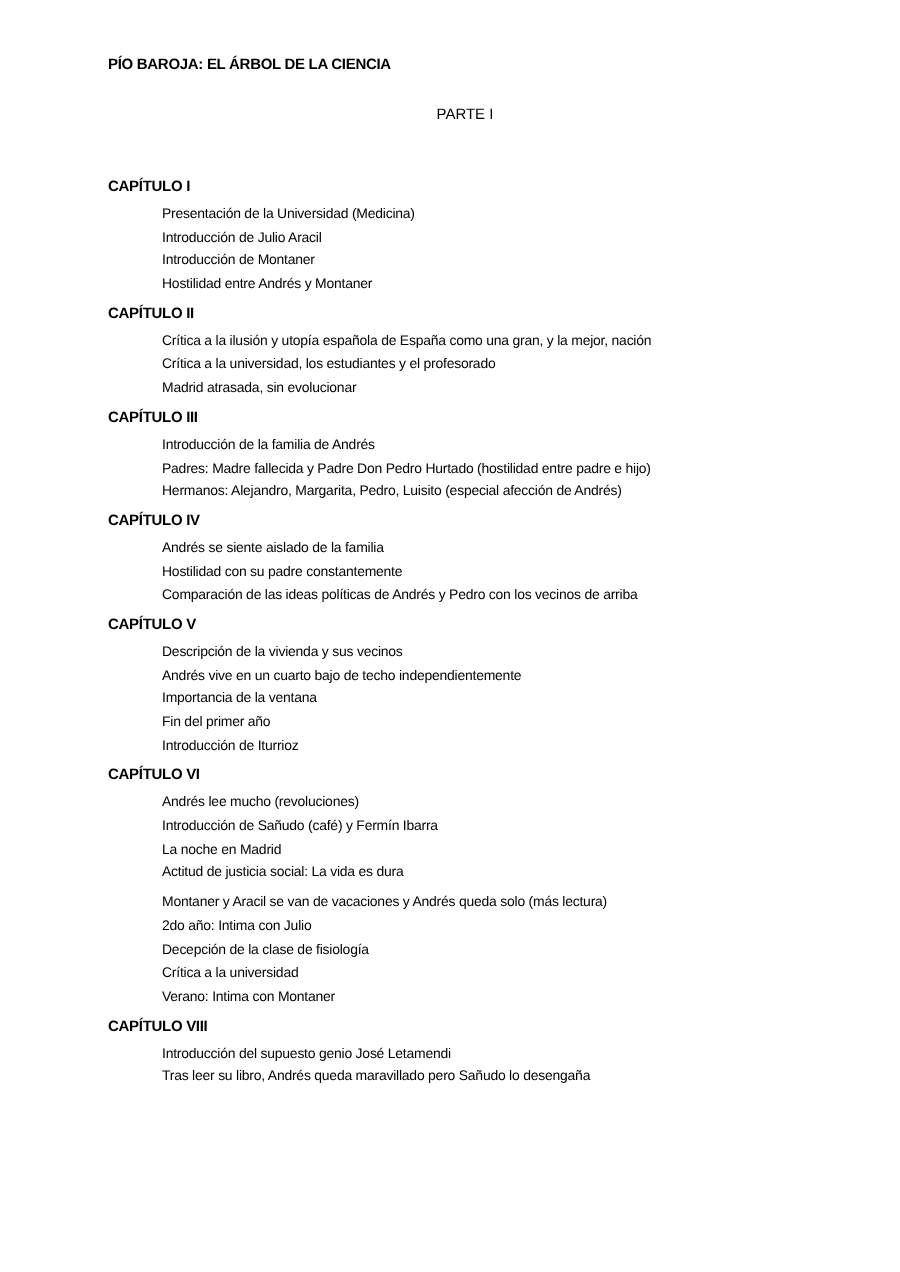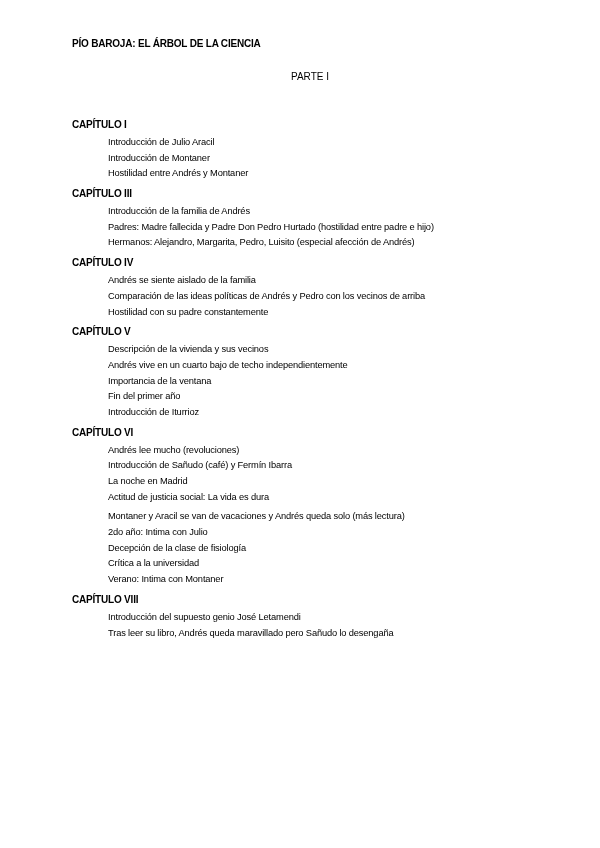--- a/index.html
+++ b/index.html
@@ -79,42 +79,51 @@
 
 <div class="page">
   <div class="doc-title">PÍO BAROJA: EL ÁRBOL DE LA CIENCIA</div>
   <div class="part-title">PARTE I</div>
 
   <div class="chapters">
 
     <section class="chapter">
       <div class="chapter-title">CAPÍTULO I</div>
       <ul class="chapter-items">
+        <li>Presentación de la Universidad (Medicina)</li>
         <li>Introducción de Julio Aracil</li>
         <li>Introducción de Montaner</li>
         <li>Hostilidad entre Andrés y Montaner</li>
       </ul>
     </section>
 
+    <section class="chapter">
+      <div class="chapter-title">CAPÍTULO II</div>
+      <ul class="chapter-items">
+        <li>Crítica a la ilusión y utopía española de España como una gran, y la mejor, nación</li>
+        <li>Crítica a la universidad, los estudiantes y el profesorado</li>
+        <li>Madrid atrasada, sin evolucionar</li>
+      </ul>
+    </section>
 
     <section class="chapter">
       <div class="chapter-title">CAPÍTULO III</div>
       <ul class="chapter-items">
         <li>Introducción de la familia de Andrés</li>
         <li>Padres: Madre fallecida y Padre Don Pedro Hurtado (hostilidad entre padre e hijo)</li>
         <li>Hermanos: Alejandro, Margarita, Pedro, Luisito (especial afección de Andrés)</li>
       </ul>
     </section>
 
     <section class="chapter">
       <div class="chapter-title">CAPÍTULO IV</div>
       <ul class="chapter-items">
         <li>Andrés se siente aislado de la familia</li>
+        <li>Hostilidad con su padre constantemente</li>
         <li>Comparación de las ideas políticas de Andrés y Pedro con los vecinos de arriba</li>
-        <li>Hostilidad con su padre constantemente</li>
       </ul>
     </section>
 
     <section class="chapter">
       <div class="chapter-title">CAPÍTULO V</div>
       <ul class="chapter-items">
         <li>Descripción de la vivienda y sus vecinos</li>
         <li>Andrés vive en un cuarto bajo de techo independientemente</li>
         <li>Importancia de la ventana</li>
         <li>Fin del primer año</li>

